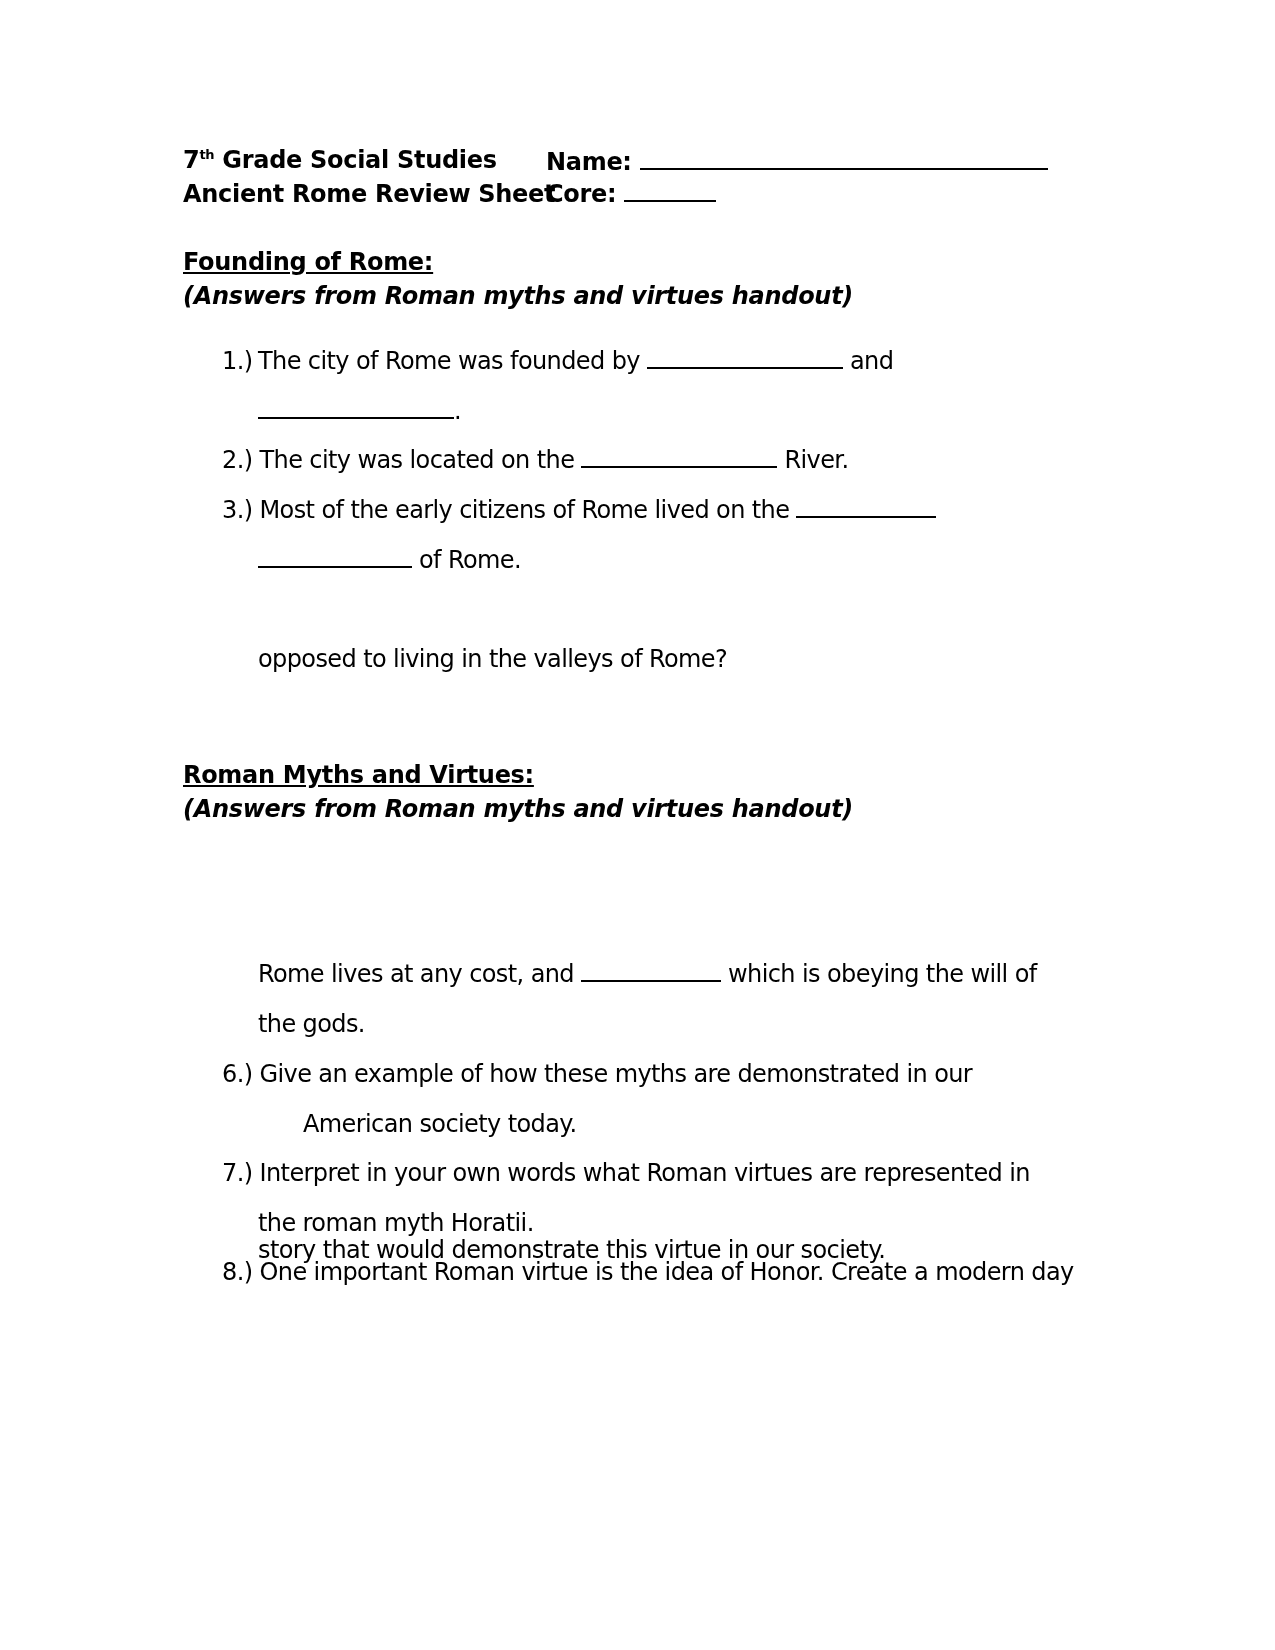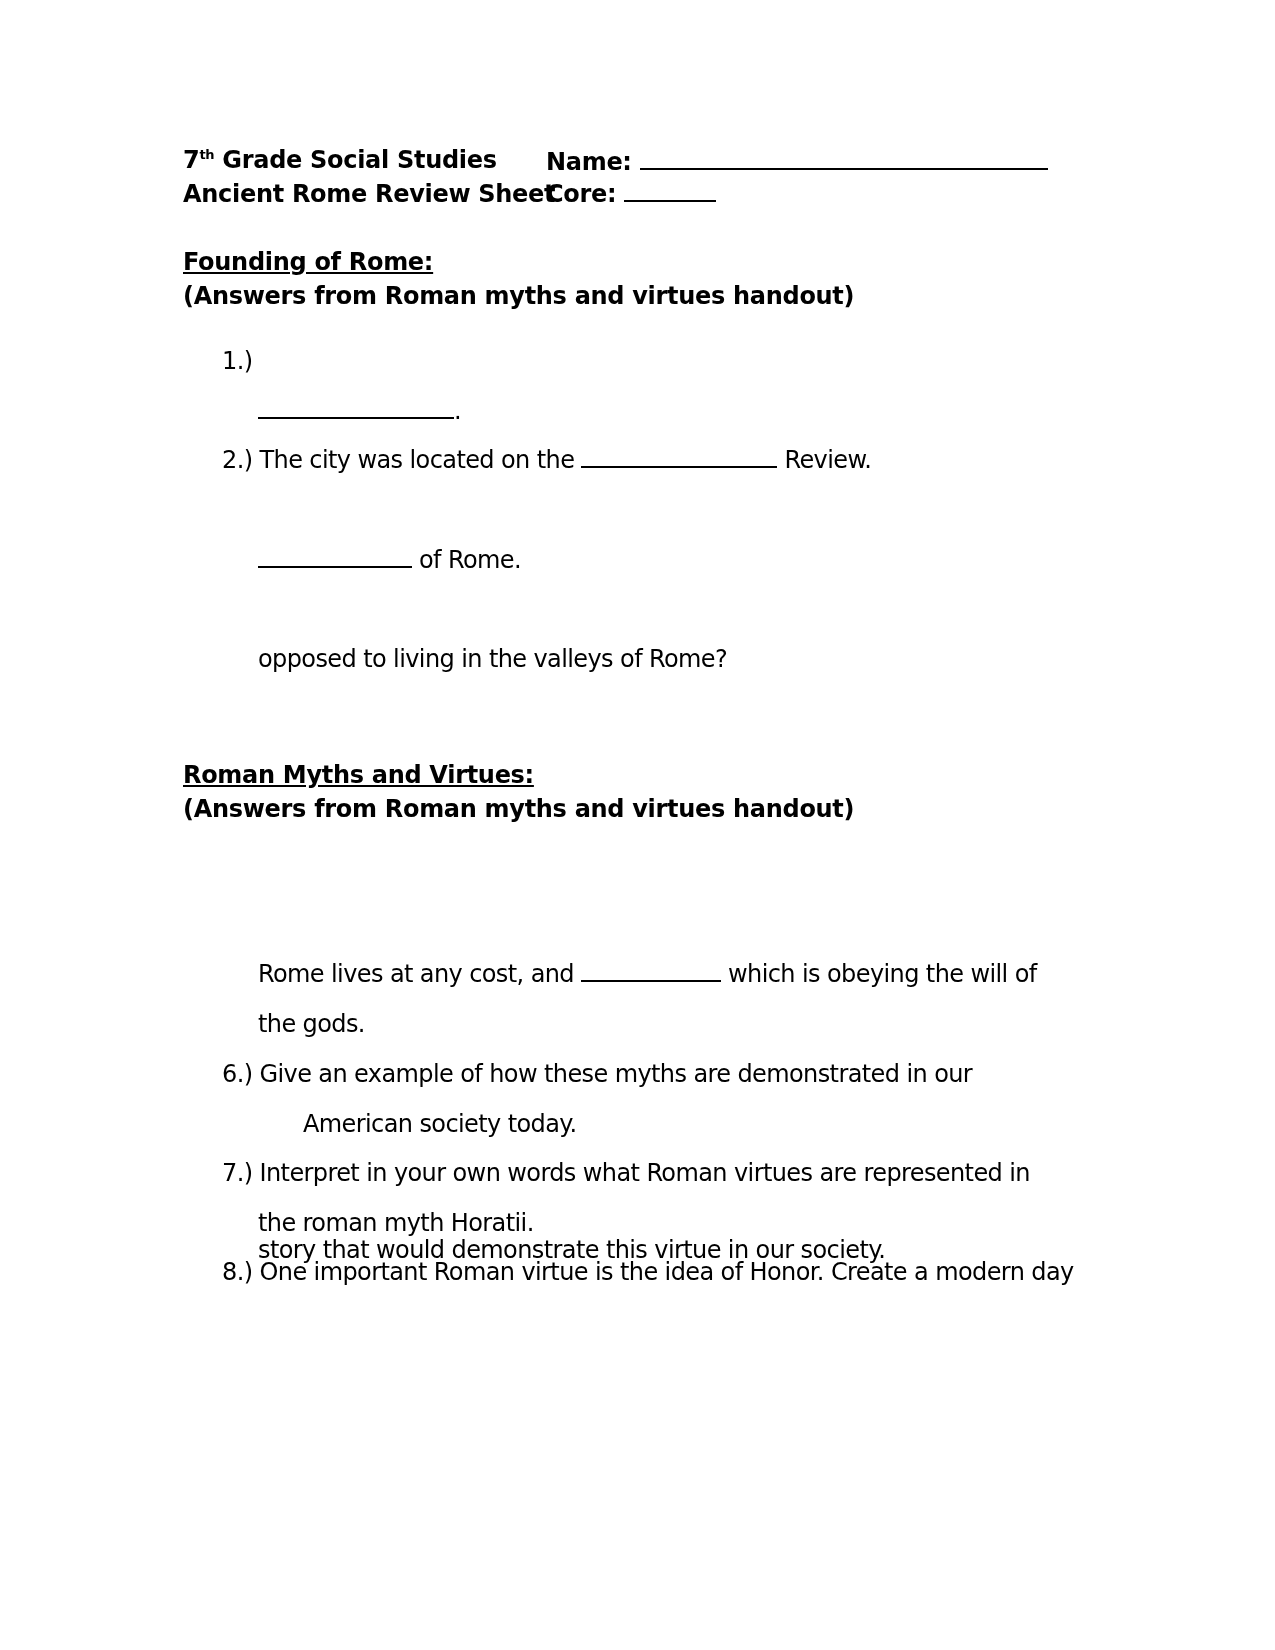--- a/index.html
+++ b/index.html
@@ -3,21 +3,21 @@
 <meta charset="utf-8">
 <style>
   html, body { margin: 0; padding: 0; background: #ffffff; }
   body { width: 1275px; height: 1650px; position: relative; overflow: hidden;
          font-family: "DejaVu Sans", sans-serif; color: #000; }
   .page { position: absolute; left: 0; top: 0; width: 1275px; height: 1650px; background: #fff; }
   .hdr { position: absolute; font-weight: bold; font-size: 24px; letter-spacing: -0.3px; }
   .hdr sup { font-size: 13px; }
   .blank { display: inline-block; border-bottom: 2px solid #000; vertical-align: baseline; height: 18px; }
   .sec-title { position: absolute; left: 183px; font-weight: bold; font-size: 24px; text-decoration: underline; letter-spacing: -0.3px; }
-  .sec-sub { position: absolute; left: 183px; font-weight: bold; font-size: 24px; letter-spacing: -0.3px; }
+  .sec-sub { position: absolute; left: 183px; font-weight: bold; font-size: 24px; letter-spacing: -0.3px; font-style: italic; }
   .q { position: absolute; font-size: 24px; letter-spacing: -0.6px; white-space: nowrap; }
   .num { position: absolute; left: 222px; font-size: 24px; letter-spacing: -0.6px; }
   .cont { left: 258px; }
 </style>
 </head>
 <body>
 
 <div class="page">
 
   <div class="hdr" style="left:183px; top:146px;">
@@ -32,32 +32,42 @@
   <div class="hdr" style="left:183px; top:180px;">Ancient Rome Review Sheet</div>
   <div class="hdr" style="left:546px; top:180px;">
     <span>Core:</span>
     <span class="blank" style="width:92px;"></span>
   </div>
 
   <div class="sec-title" style="top:248px;">Founding of Rome:</div>
   <div class="sec-sub" style="top:282px;">(Answers from Roman myths and virtues handout)</div>
 
   <div class="num" style="top:347px;">1.)</div>
+  <div class="q cont" style="top:347px;">
+    <span>The city of Rome was founded by</span>
+    <span class="blank" style="width:196px;"></span>
+    <span>and</span>
+  </div>
   <div class="q cont" style="top:397px;">
     <span class="blank" style="width:196px;"></span><span>.</span>
   </div>
 
   <div class="num" style="top:446px;"></div>
   <div class="q" style="left:222px; top:446px;">
     <span>2.)</span>
     <span>The city was located on the</span>
     <span class="blank" style="width:196px;"></span>
-    <span>Review.</span>
+    <span>River.</span>
   </div>
 
+  <div class="q" style="left:222px; top:496px;">
+    <span>3.)</span>
+    <span>Most of the early citizens of Rome lived on the</span>
+    <span class="blank" style="width:140px;"></span>
+  </div>
   <div class="q cont" style="top:546px;">
     <span class="blank" style="width:154px;"></span>
     <span>of Rome.</span>
   </div>
 
   <div class="q cont" style="top:645px;">opposed to living in the valleys of Rome?</div>
 
   <div class="sec-title" style="top:761px;">Roman Myths and Virtues:</div>
   <div class="sec-sub" style="top:795px;">(Answers from Roman myths and virtues handout)</div>
 

